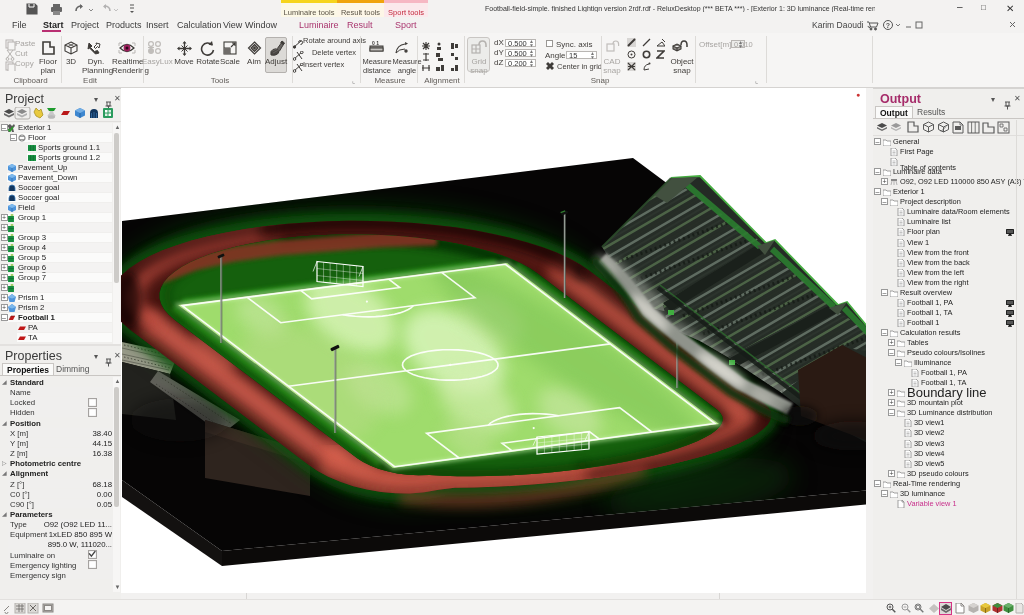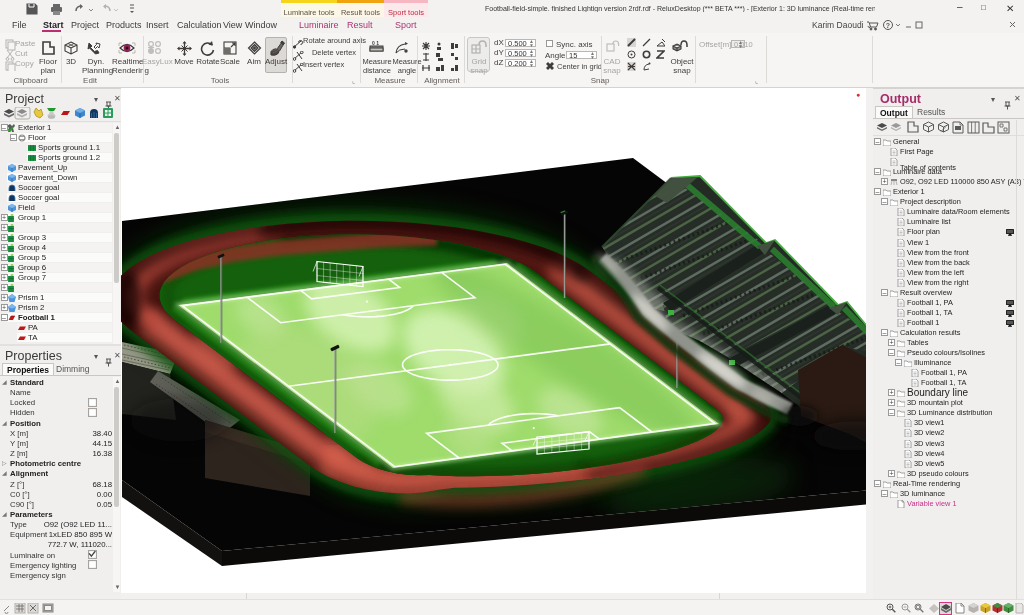--- a/index.html
+++ b/index.html
@@ -919,21 +919,21 @@
       <div class="abs" style="left:2px;top:420.95000000000005px;font-size:6px;color:#777;">◢</div>
       <div class="prop-label sect" style="left:10px;top:420.95000000000005px;">Parameters</div>
       <div class="prow-bg" style="left:8px;top:430.1px;width:105px;"></div>
       <div class="prop-label" style="left:10px;top:431.1px;">Type</div>
       <div class="prop-val" style="right:9px;top:431.1px;">O92 (O92 LED 11...</div>
       <div class="prow-bg" style="left:8px;top:440.25px;width:105px;"></div>
       <div class="prop-label gray" style="left:10px;top:441.25px;">Equipment</div>
       <div class="prop-val" style="right:9px;top:441.25px;">1xLED 850 895 W</div>
       <div class="prow-bg" style="left:8px;top:450.4px;width:105px;"></div>
       <div class="prop-label gray" style="left:10px;top:451.4px;"></div>
-      <div class="prop-val" style="right:9px;top:451.4px;">772.7 W, 111020...</div>
+      <div class="prop-val" style="right:9px;top:451.4px;">895.0 W, 111020...</div>
       <div class="prow-bg" style="left:8px;top:460.55px;width:105px;"></div>
       <div class="prop-label" style="left:10px;top:461.55px;">Luminaire on</div>
       <svg class="abs" style="left:88px;top:461.05px" width="9" height="9" viewBox="0 0 8 8">
         <rect x="0.5" y="0.5" width="7" height="7" fill="#fff" stroke="#a5a2a0"></rect>
         <path d="M1 3 l2 2.5 L6.5 1" stroke="#444" stroke-width="1.3" fill="none"></path>
       </svg>
       <div class="prow-bg" style="left:8px;top:470.70000000000005px;width:105px;"></div>
       <div class="prop-label" style="left:10px;top:471.70000000000005px;">Emergency lighting</div>
       <svg class="abs" style="left:88px;top:471.20000000000005px" width="9" height="9" viewBox="0 0 8 8">
         <rect x="0.5" y="0.5" width="7" height="7" fill="#fff" stroke="#a5a2a0"></rect>
@@ -1135,21 +1135,21 @@
       <div class="treerow" style="left:48px;top:279.15px;font-size:7.4px;">Football 1, PA</div>
       <svg class="abs" style="left:38px;top:290.20000000000005px" width="8" height="8" viewBox="0 0 8 8">
         <path d="M1 0 h4 l2 2 v6 h-6 z" fill="#fff" stroke="#8a8a8a" stroke-width="0.8"></path>
         <path d="M2.5 3 h3 M2.5 4.5 h3 M2.5 6 h3" stroke="#999" stroke-width="0.6"></path>
       </svg>
       <div class="treerow" style="left:48px;top:289.20000000000005px;font-size:7.4px;">Football 1, TA</div>
       <div class="texp" style="left:15px;top:300.25px;">+</div>
       <svg class="abs" style="left:24px;top:300.25px" width="8" height="8" viewBox="0 0 8 8">
         <path d="M0 2 h3 l1 1 h4 v5 h-8 z" fill="#fff" stroke="#8a8a8a" stroke-width="0.8"></path>
       </svg>
-      <div class="treerow" style="left:34px;top:299.25px;font-size:10px;">Boundary line</div>
+      <div class="treerow" style="left:34px;top:299.25px;font-size:13px;">Boundary line</div>
       <div class="texp" style="left:15px;top:310.3px;">+</div>
       <svg class="abs" style="left:24px;top:310.3px" width="8" height="8" viewBox="0 0 8 8">
         <path d="M0 2 h3 l1 1 h4 v5 h-8 z" fill="#fff" stroke="#8a8a8a" stroke-width="0.8"></path>
       </svg>
       <div class="treerow" style="left:34px;top:309.3px;font-size:7.4px;">3D mountain plot</div>
       <div class="texp" style="left:15px;top:320.35px;">–</div>
       <svg class="abs" style="left:24px;top:320.35px" width="8" height="8" viewBox="0 0 8 8">
         <path d="M0 2 h3 l1 1 h4 v5 h-8 z" fill="#fff" stroke="#8a8a8a" stroke-width="0.8"></path>
       </svg>
       <div class="treerow" style="left:34px;top:319.35px;font-size:7.4px;">3D Luminance distribution</div>

